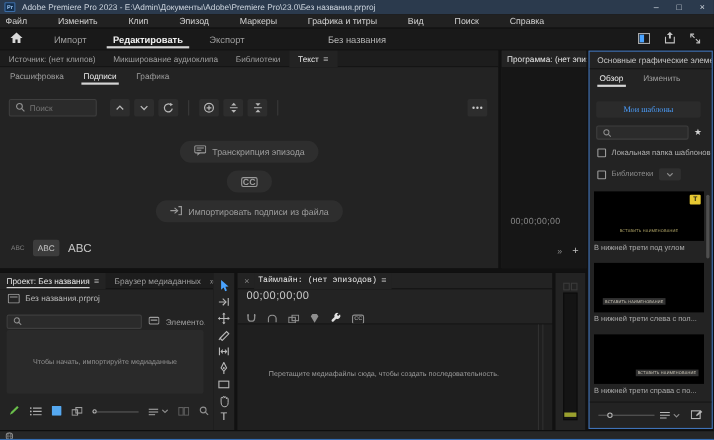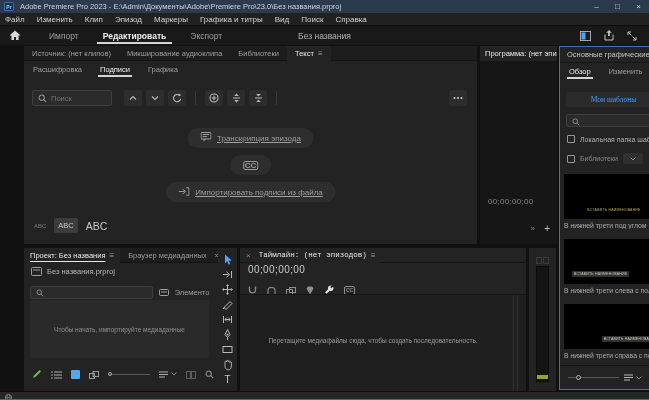--- a/index.html
+++ b/index.html
@@ -7,50 +7,50 @@
   body { font-family:"Liberation Sans", sans-serif; }
   .window { position:relative; width:649px; height:400px; background:#111; overflow:hidden; }
 
   
   .titlebar { position:absolute; left:0; top:0; width:649px; height:13px; background:#2b3a4d; display:flex; align-items:center; }
   .pr-logo { width:10px; height:9px; margin-left:4px; background:#14304f; border:1px solid #3c6ea8; color:#9fc6f2; font-size:5px; font-weight:bold; display:flex; align-items:center; justify-content:center; border-radius:1px; }
   .title-text { color:#cdd5de; font-size:7.5px; margin-left:6px; white-space:nowrap; overflow:hidden; flex:1; }
   .win-btn { width:21px; height:13px; color:#d7dde4; font-size:8px; display:flex; align-items:center; justify-content:center; }
 
   
-  .menubar { position:absolute; left:0; top:13px; width:649px; height:13px; background:#212121; display:flex; align-items:center; border-bottom:1px solid #0c0c0c; }
+  .menubar { position:absolute; left:0; top:13px; width:649px; height:13px; background:#212121; display:flex; align-items:center; border-bottom:1px solid #0c0c0c;gap:16px; }
   .menu-item { color:#d2d2d2; font-size:8px; padding:0 6px; white-space:nowrap; }
 
   
   .wsbar { position:absolute; left:0; top:26px; width:649px; height:19px; background:#191919; display:flex; align-items:center; }
   .ws-home { margin-left:9px; }
   .ws-tab { color:#9e9e9e; font-size:8.5px; padding:0 12px; height:19px; display:flex; align-items:center; position:relative; white-space:nowrap; }
   .ws-tab.active { color:#f0f0f0; font-weight:bold; }
   .ws-tab.active::after { content:""; position:absolute; left:6px; right:6px; bottom:1px; height:2px; background:#d4d4d4; }
   .ws-project { position:absolute; left:0; right:0; text-align:center; color:#b4b4b4; font-size:8.5px; pointer-events:none; }
   .ws-right { margin-left:auto; display:flex; align-items:center; gap:13px; padding-right:12px; position:relative; }
 
   
-  .panel { position:absolute; background:#232323; overflow:hidden;margin-left:24px; }
+  .panel { position:absolute; background:#232323; overflow:hidden; }
   .ptabs { display:flex; align-items:center; height:15px; background:#1d1d1d; border-bottom:1px solid #141414; }
   .ptab { color:#9e9e9e; font-size:7.5px; padding:0 8px; height:15px; display:flex; align-items:center; gap:4px; white-space:nowrap; }
   .ptab.active { color:#e8e8e8; background:#232323; }
   .hamb { color:#9e9e9e; font-size:8px; }
   .subtabs { display:flex; align-items:center; height:17px; }
   .subtab { color:#9e9e9e; font-size:7.5px; padding:0 9px; height:17px; display:flex; align-items:center; position:relative; }
   .subtab.active { color:#eeeeee; }
   .subtab.active::after { content:""; position:absolute; left:7px; right:7px; bottom:1px; height:2px; background:#d4d4d4; }
 
   .searchbox { display:flex; align-items:center; gap:4px; background:#2b2b2b; border:1px solid #3e3e3e; border-radius:2px; padding:0 5px; }
   .searchbox input { background:transparent; border:none; outline:none; color:#bdbdbd; font-size:7.5px; width:100%; font-family:inherit; }
   .sqbtn { width:18px; height:16px; background:#2d2d2d; border-radius:2px; display:flex; align-items:center; justify-content:center; }
   .vsep { width:1px; height:14px; background:#3a3a3a; }
 
   .pill { position:absolute; left:50%; transform:translateX(-50%); height:20px; background:#2e2e2e; border-radius:10px; display:flex; align-items:center; gap:6px; padding:0 13px; white-space:nowrap; }
-  .pill span { color:#9e9e9e; font-size:8px;text-decoration:underline; }
+  .pill span { color:#9e9e9e; font-size:8px; }
   .ccbox { border:1px solid #9a9a9a; border-radius:2px; color:#9a9a9a; font-size:5px; font-weight:bold; padding:0 1px; line-height:7px; }
 
   
   .prog-view { position:absolute; left:0; top:15px; right:0; bottom:0; background:#161616; }
   .timecode { font-size:8px; color:#8f8f8f; letter-spacing:0.3px; }
 
   
   .eg { border:1px solid #3f72b8; }
   .eg-title { height:16px; display:flex; align-items:center; padding-left:7px; color:#c6c6c6; font-size:7.5px; border-bottom:1px solid #161616; white-space:nowrap; overflow:hidden; }
   .eg-tabs { display:flex; height:17px; align-items:center; }

